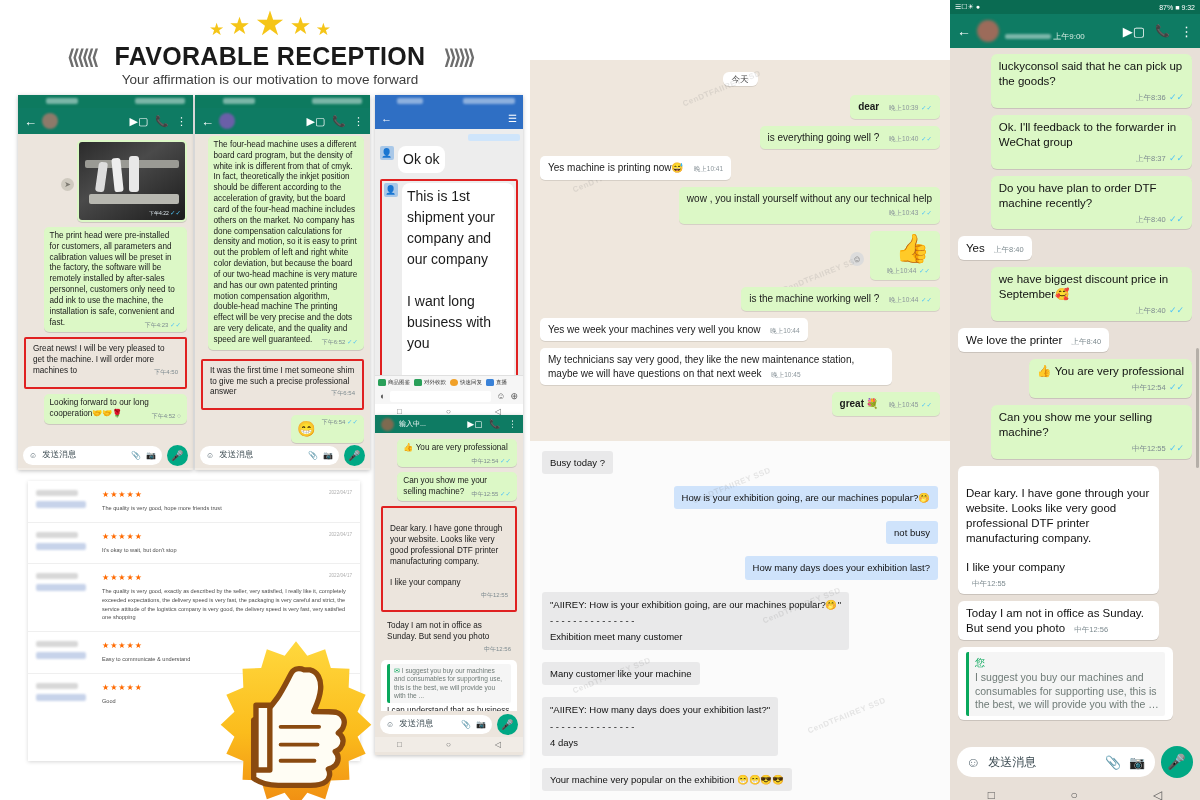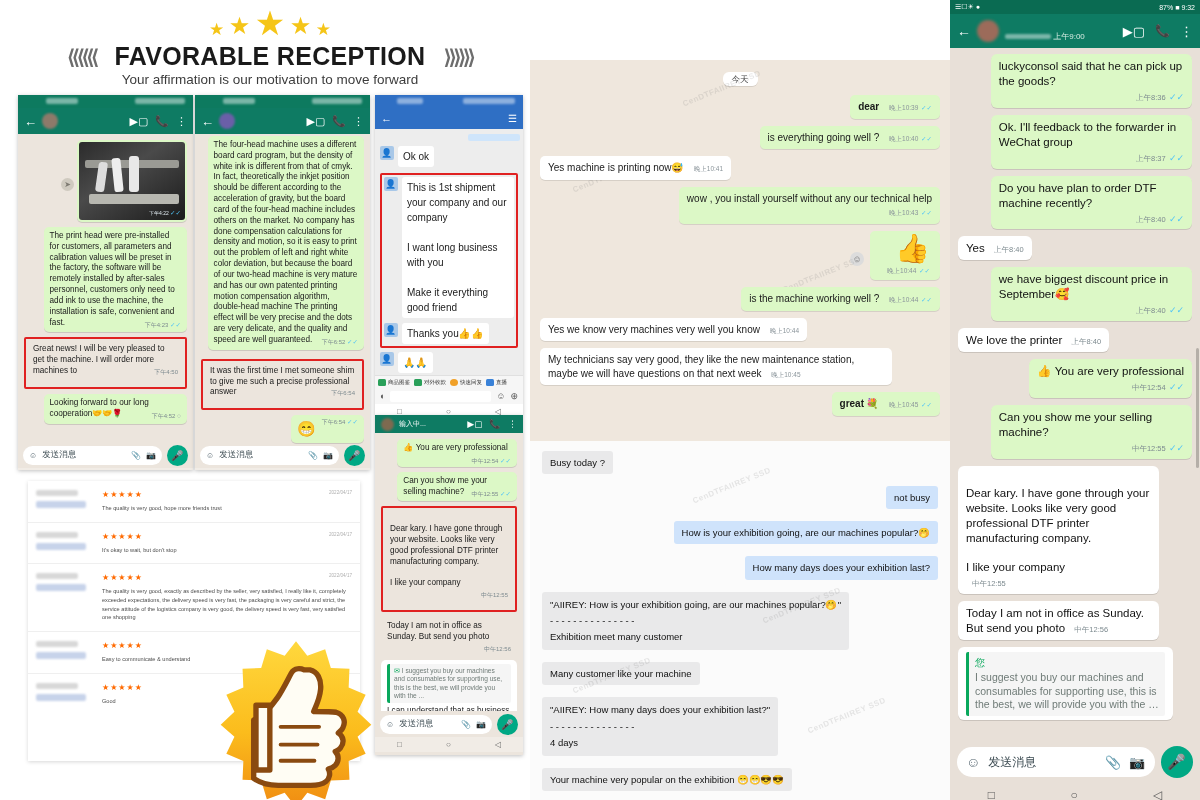--- a/index.html
+++ b/index.html
@@ -62,21 +62,21 @@
             color:#6b6b6b; font-size:8px; }
 
   
   .wc-status { height:12px; background:#2f6fc4; }
   .wc-header { height:22px; background:#2f6fc4; display:flex; align-items:center; padding:0 6px; }
   .wc-body { background:#ededed; position:relative; padding:5px 5px 0 5px; }
   .wc-row { display:flex; margin-bottom:6px; align-items:flex-start; gap:4px; }
   .wc-av { width:14px; height:14px; background:#a9c8e8; border-radius:2px; flex:0 0 auto; position:relative; }
   .wc-av::after { content:"\1F464"; position:absolute; inset:0; font-size:9px; color:#4a78b0;
                   display:flex; align-items:center; justify-content:center; }
-  .wc-b { background:#fff; border-radius:3px; padding:3px 5px; font-size:10px; line-height:1.5;
+  .wc-b { background:#fff; border-radius:8px; padding:3px 5px; font-size:14px; line-height:1.5;
           color:#1a1a1a; max-width:82%; }
   .wc-tools { height:13px; background:#f6f6f6; display:flex; align-items:center; gap:4px;
               padding:0 3px; font-size:5.5px; border-top:1px solid #e0e0e0; }
   .wc-tool { display:flex; align-items:center; gap:2px; color:#333; white-space:nowrap; }
   .wc-chip { width:8px; height:7px; border-radius:1.5px; }
   .wc-input { height:16px; background:#f6f6f6; display:flex; align-items:center; padding:0 5px; gap:5px; }
   .wc-pill { flex:1; height:11px; background:#fff; border-radius:2px; }
   .wc-ic { font-size:9px; color:#5a5a5a; }
 
   
@@ -489,21 +489,21 @@
       </div>
       <div style="text-align:right;">
         <span class="c-bubble out" style="background:#dcf8c6;">
           <span>is the machine working well ?</span>
           <span class="c-meta">晚上10:44</span>
           <span class="tick">✓✓</span>
         </span>
       </div>
       <div style="text-align:left;">
         <span class="c-bubble in" style="background:#fff;">
-          <span>Yes we know very machines very well you know</span>
+          <span>Yes we week your machines very well you know</span>
           <span class="c-meta">晚上10:44</span>
         </span>
       </div>
       <div style="text-align:left;">
         <span class="c-bubble in" style="background:#fff;max-width:88%;">
           <span>My technicians say very good, they like the new maintenance station, maybe we will have questions on that next week</span>
           <span class="c-meta">晚上10:45</span>
         </span>
       </div>
       <div style="text-align:right;">
@@ -519,24 +519,24 @@
     <div class="c-lower" style="height:362px;">
       <div class="wm" style="left:160px;top:40px;">CenDTFAIIREY SSD</div>
       <div class="wm" style="left:230px;top:160px;">CenDTFAIIREY SSD</div>
       <div class="wm" style="left:275px;top:270px;">CenDTFAIIREY SSD</div>
       <div class="wm" style="left:40px;top:230px;">CenDTFAIIREY SSD</div>
 
       <div style="text-align:left;">
         <span class="m-bub m-in">Busy today ?</span>
       </div>
       <div style="text-align:right;">
+        <span class="m-bub m-out">How is your exhibition going, are our machines popular?🤭</span>
+      </div>
+      <div style="text-align:right;">
         <span class="m-bub m-out">not busy</span>
-      </div>
-      <div style="text-align:right;">
-        <span class="m-bub m-out">How is your exhibition going, are our machines popular?🤭</span>
       </div>
       <div style="text-align:right;">
         <span class="m-bub m-out">How many days does your exhibition last?</span>
       </div>
       <div style="text-align:left;">
         <span class="m-bub m-in" style="white-space:pre-line;line-height:1.7;">"AIIREY: How is your exhibition going, are our machines popular?🤭"
 - - - - - - - - - - - - - - -
 Exhibition meet many customer</span>
       </div>
       <div style="text-align:left;">

